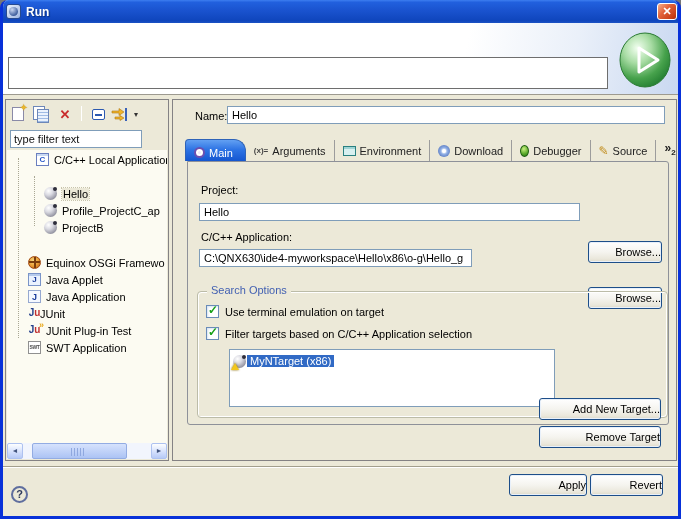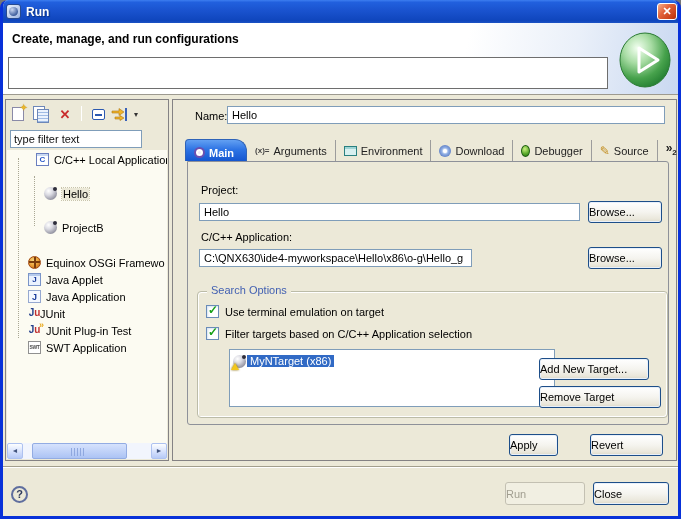--- a/index.html
+++ b/index.html
@@ -82,41 +82,41 @@
     background:repeating-linear-gradient(90deg,#8FA8DF 0 1px,transparent 1px 3px);}
   
   .namelabel{position:absolute;left:22px;top:10px;}
   .field{position:absolute;border:1px solid #7F9DB9;background:#fff;font-size:11px;
     font-family:"Liberation Sans",sans-serif;padding:1px 4px;color:#000;}
   #namefield{left:54px;top:6px;width:438px;height:18px;}
   
   .tabs{position:absolute;left:12px;top:39px;height:22px;display:flex;align-items:flex-end;}
   .tab{height:21px;display:flex;align-items:center;gap:4px;padding:0 8px;border-right:1px solid #9C9C9C;color:#222;cursor:pointer;white-space:nowrap;}
   .tab.selected{height:22px;color:#fff;border:1px solid #2E63B8;border-bottom:none;border-radius:4px 12px 0 0;
-    background:linear-gradient(180deg,#62A0F2 0%,#2E74E4 45%,#1456D0 100%);padding:4px 12px 0 8px;font-weight:bold;}
+    background:linear-gradient(180deg,#62A0F2 0%,#2E74E4 45%,#1456D0 100%);padding:4px 12px 0 8px;}
   .tico{display:inline-block;}
   .ti-main{width:11px;height:11px;border:2px solid #6A4FB0;border-radius:50%;background:#EEE8FA;box-shadow:inset 0 0 0 2px #fff;}
   .ti-args{font-size:8px;color:#454545;font-weight:bold;}
   .ti-env{width:13px;height:10px;border:1px solid #2A8080;background:#D8F0F0;box-shadow:inset 0 2px 0 #9ED4D4;}
   .ti-dl{width:12px;height:12px;border-radius:50%;background:radial-gradient(circle,#FFFFFF 12%,#8FAEE4 40%,#3B5CAC 100%);position:relative;}
   .ti-dl::after{content:"";position:absolute;left:4px;top:4px;width:4px;height:4px;border-radius:50%;background:#fff;}
   .ti-bug{width:9px;height:12px;border-radius:50%;background:radial-gradient(circle at 40% 30%,#C9F081,#58A828 60%,#2A7818);border:1px solid #1E5E10;}
   .ti-src{font-size:12px;color:#C08A18;line-height:10px;}
   .ti-chev{font-weight:bold;font-size:12px;line-height:10px;}
   .ti-chev sub{font-size:8px;}
   
   .frame{position:absolute;left:14px;top:61px;width:482px;height:264px;border:1px solid #8E9199;border-radius:0 3px 3px 3px;}
   .flabel{position:absolute;text-align:right;}
   #projfield{left:26px;top:103px;width:381px;height:18px;}
   #appfield{left:26px;top:149px;width:273px;height:18px;}
   
   .btn{position:absolute;border:1px solid #1D4E89;border-radius:3px;color:#000;text-align:center;cursor:pointer;
     background:linear-gradient(180deg,#FFFFFF 0%,#F5F4EF 50%,#EAE7DB 85%,#DDD9C8 100%);
-    font-size:11px;font-family:"Liberation Sans",sans-serif;display:flex;align-items:center;justify-content:flex-start;
-    box-shadow:inset 0 0 0 1px #E8F0FA;}
+    font-size:11px;font-family:"Liberation Sans",sans-serif;display:flex;align-items:center;justify-content:flex-end;
+    box-shadow:inset 0 0 0 1px #E8F0FA;margin-top:40px;}
   .btn.disabled{border:1px solid #C3C0B2;color:#A19E90;background:#F1EFE2;box-shadow:none;cursor:default;}
   
   .group{position:absolute;left:24px;top:191px;width:471px;height:127px;border:1px solid #BCBCA8;border-radius:4px;
     box-shadow:1px 1px 0 #FFFFFF inset, -1px -1px 0 #FFFFFF inset;}
   .grouptitle{position:absolute;left:9px;top:-8px;background:#ECE9D8;padding:0 4px;color:#4361B2;}
   .cbrow{position:absolute;left:8px;display:flex;align-items:center;gap:6px;}
   .cbox{width:13px;height:13px;background:#fff;border:1px solid #6A8CB8;position:relative;box-shadow:inset 1px 1px 2px #D8E4F0;}
   .cbox .check{position:absolute;left:1px;top:-3px;color:#17A017;font-weight:bold;font-size:12px;}
   .targetlist{position:absolute;left:7px;top:57px;width:326px;height:58px;background:#fff;border:1px solid #7F9DB9;margin-left:24px;}
   .titem{position:absolute;left:3px;top:3px;height:16px;display:flex;align-items:center;}
@@ -134,21 +134,20 @@
 
 <div id="window">
 
   <div class="titlebar">
     <div class="titleicon"></div>
     <span class="titletext">Run</span>
     <div class="closebtn"><span>✕</span></div>
   </div>
 
   <div class="banner">
-    <div class="banner-title">Create, manage, and run configurations</div>
     <div class="banner-msg"></div>
     <div class="runsphere">
       <svg width="54" height="58" viewBox="0 0 54 58">
         <defs>
           <radialGradient id="gs" cx="35%" cy="28%" r="80%">
             <stop offset="0%" stop-color="#F2FFF0"></stop>
               <stop offset="35%" stop-color="#A8DCA4"></stop>
             <stop offset="70%" stop-color="#47A24C"></stop>
               <stop offset="100%" stop-color="#1F7A2E"></stop>
           </radialGradient>
@@ -193,20 +192,24 @@
       <div class="guide" style="left:27px;top:26px;height:50px"></div>
 
       <div class="trow" style="top:2px">
         <div class="ticon i-capp" style="left:29px">C</div>
         <span class="lbl" style="left:47px">C/C++ Local Application</span>
       </div>
       <div class="trow sel" style="top:36px">
         <div class="ticon i-sphere" style="left:37px"></div>
         <span class="lbl" style="left:55px">Hello</span>
       </div>
+      <div class="trow" style="top:53px">
+        <div class="ticon i-sphere" style="left:37px"></div>
+        <span class="lbl" style="left:55px">Profile_ProjectC_ap</span>
+      </div>
       <div class="trow" style="top:70px">
         <div class="ticon i-sphere" style="left:37px"></div>
         <span class="lbl" style="left:55px">ProjectB</span>
       </div>
       <div class="trow" style="top:105px">
         <div class="ticon i-equinox" style="left:21px"></div>
         <span class="lbl" style="left:39px">Equinox OSGi Framewo</span>
       </div>
       <div class="trow" style="top:122px">
         <div class="ticon i-japplet" style="left:21px">J</div>
@@ -300,29 +303,29 @@
         <span>Filter targets based on C/C++ Application selection</span>
       </div>
       <div class="targetlist">
         <div class="titem">
           <div class="i-sphere">
               <div class="warntri"></div>
             </div>
           <span class="tsel">MyNTarget (x86)</span>
         </div>
       </div>
-      <div class="btn" style="left:341px;top:66px;width:110px;height:22px">
+      <div class="btn" style="left:341px;top:66px;width:122px;height:22px">
           <span>Add New Target...</span>
         </div>
       <div class="btn" style="left:341px;top:94px;width:122px;height:22px">
           <span>Remove Target</span>
         </div>
     </div>
 
-    <div class="btn" style="left:336px;top:334px;width:49px;height:22px">
+    <div class="btn" style="left:336px;top:334px;width:78px;height:22px">
         <span>Apply</span>
       </div>
     <div class="btn" style="left:417px;top:334px;width:73px;height:22px">
         <span>Revert</span>
       </div>
   </div>
 
   <div class="bottomsep"></div>
   <div class="helpicon"><span>?</span></div>
   <div class="btn disabled" style="left:502px;top:482px;width:80px;height:23px">

